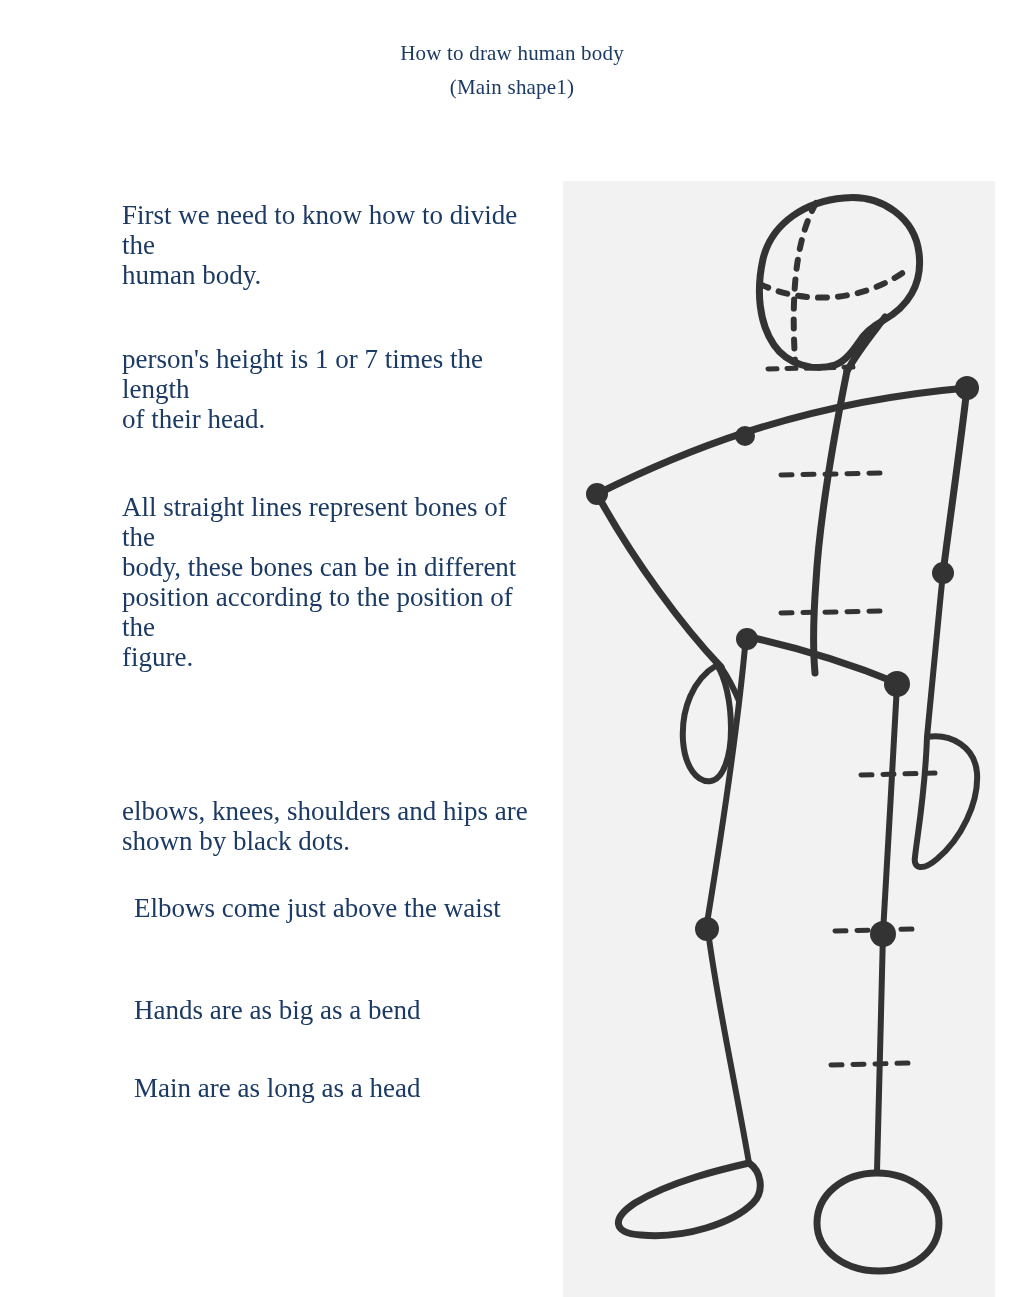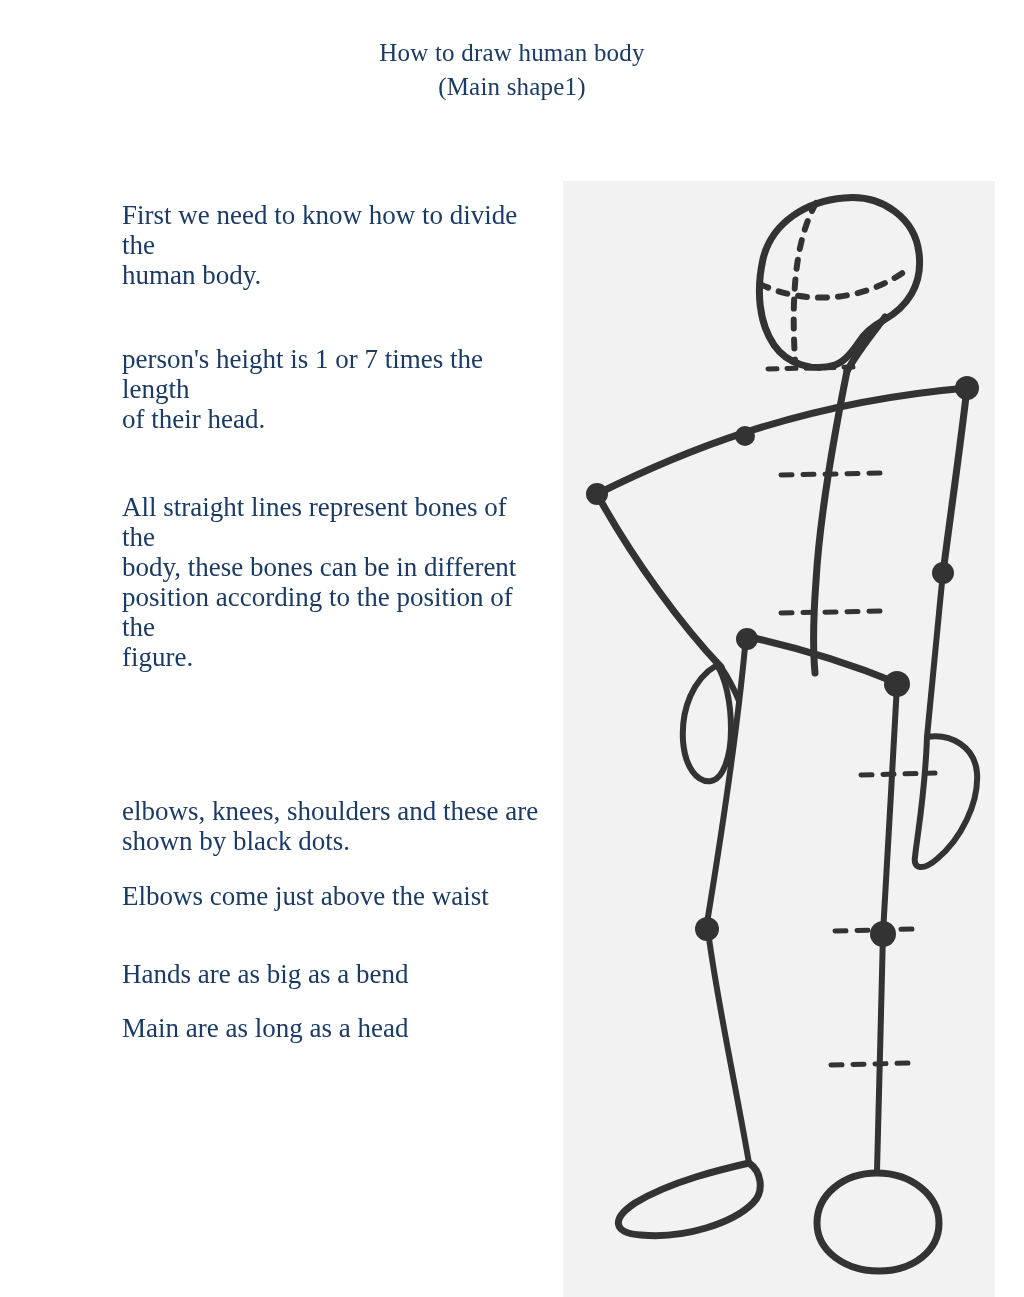--- a/index.html
+++ b/index.html
@@ -22,21 +22,21 @@
   }
 
   
   .title-block {
     position: absolute;
     left: 0;
     top: 36px;
     width: 1024px;
     text-align: center;
     color: #1b3a64;
-    font-size: 25px;
+    font-size: 21px;
     line-height: 34px;
     letter-spacing: 0.2px;
   }
   .title-line { display: block; }
 
   
   .figure-panel {
     position: absolute;
     left: 563px;
     top: 181px;
@@ -59,21 +59,21 @@
   .para {
     margin: 0;
     white-space: pre-line;
   }
   .gap-lg  { height: 27px; }
   .gap-xl  { height: 58px; }
   .gap-xxl { height: 62px; }
   .gap-sm  { height: 24px; }
   .gap-md  { height: 25px; }
 
-  .line-item { margin: 0; }
+  .line-item { margin: 12px; }
 </style>
 </head>
 <body>
 
 <div id="page">
 
   <div class="title-block">
     <span class="title-line">How to draw human body</span>
     <span class="title-line">(Main shape1)</span>
   </div>
@@ -91,21 +91,21 @@
     <div class="gap-xl"></div>
 
     <p class="para">All straight lines represent bones of the
 body, these bones can be in different
 position according to the position of the
 figure.</p>
     <div class="gap-xxl"></div>
 
     <div class="gap-xxl"></div>
 
-    <p class="para">elbows, knees, shoulders and these are
+    <p class="para">elbows, knees, shoulders and hips are
 shown by black dots.</p>
     <div class="gap-md"></div>
 
     <p class="line-item">Elbows come just above the waist</p>
     <div class="gap-sm"></div>
 
     <div class="gap-sm"></div>
 
     <p class="line-item">Hands are as big as a bend</p>
     <div class="gap-sm"></div>

